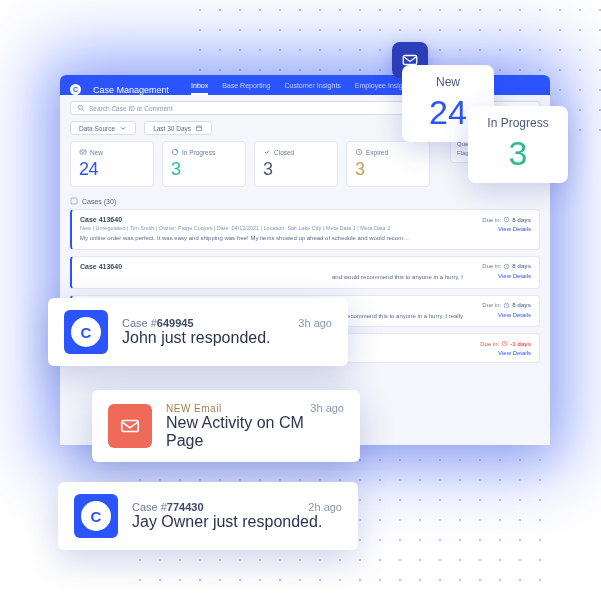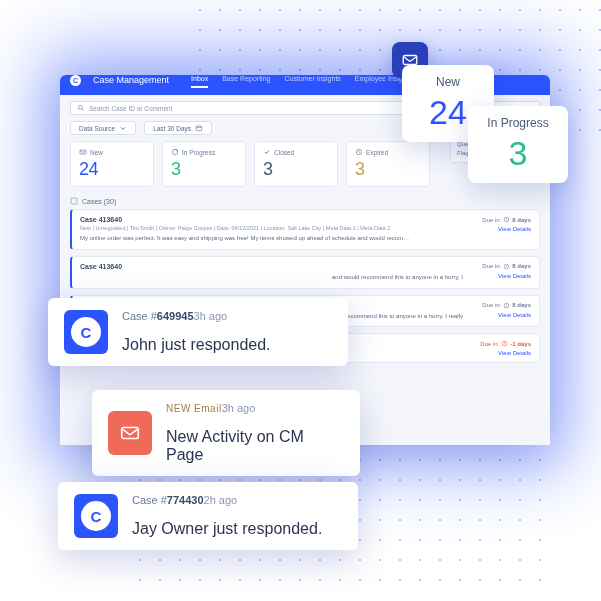--- a/index.html
+++ b/index.html
@@ -37,21 +37,21 @@
     width: 490px; height: 370px;
     background: #f4f6fb;
     border-radius: 6px 6px 0 0;
     box-shadow: 0 10px 40px rgba(30,50,150,.15);
     overflow: hidden;
     font-size: 7px;
     color: #3a4a6b;
   }
   .header {
     display: flex;
-    align-items: flex-start;
+    align-items: flex-end;
     background: #2b54ff;
     color: #fff;
     height: 20px;
     padding: 0 10px;
     gap: 12px;
   }
   .logo-badge {
     width: 11px; height: 11px;
     background: #fff; color: #2b54ff;
     border-radius: 50%;
@@ -146,25 +146,25 @@
     width: 300px;
   }
   .toast .badge-sq {
     width: 44px; height: 44px; border-radius: 6px;
     display:flex; align-items:center; justify-content:center;
   }
   .toast .badge-blue { background:#2b54ff; }
   .toast .inner-circle { width:30px; height:30px; border-radius:50%; background:#fff; display:flex;align-items:center;justify-content:center; color:#2b54ff; font-weight:700; font-size:15px;}
   .toast .badge-red { background:#f06a5a; }
   .toast .t-body { flex:1; }
-  .toast .t-top { display:flex; justify-content:flex-start; align-items:baseline; font-size:11px; color:#8a96b0; }
+  .toast .t-top { display:flex; justify-content:space-between; align-items:baseline; font-size:11px; color:#8a96b0; }
   .toast .caseno { color:#6b7a99; }
   .toast .caseno b { color:#3a4a6b; font-weight:600;}
   .toast .eyebrow { color:#9f7f4a; font-size:10px; letter-spacing:.5px;}
-  .toast .t-msg { font-size:16px; color:#2a3550; margin-top:14px; }
+  .toast .t-msg { font-size:16px; color:#2a3550; margin-top:0; }
   .t1 { left: 48px; top: 298px; }
   .t2 { left: 92px; top: 390px; width:268px;}
   .t3 { left: 58px; top: 482px; }
 
   .mini-icon { width:8px; height:8px; }
   svg { display:block; }
 </style>
 </head>
 <body>
 

